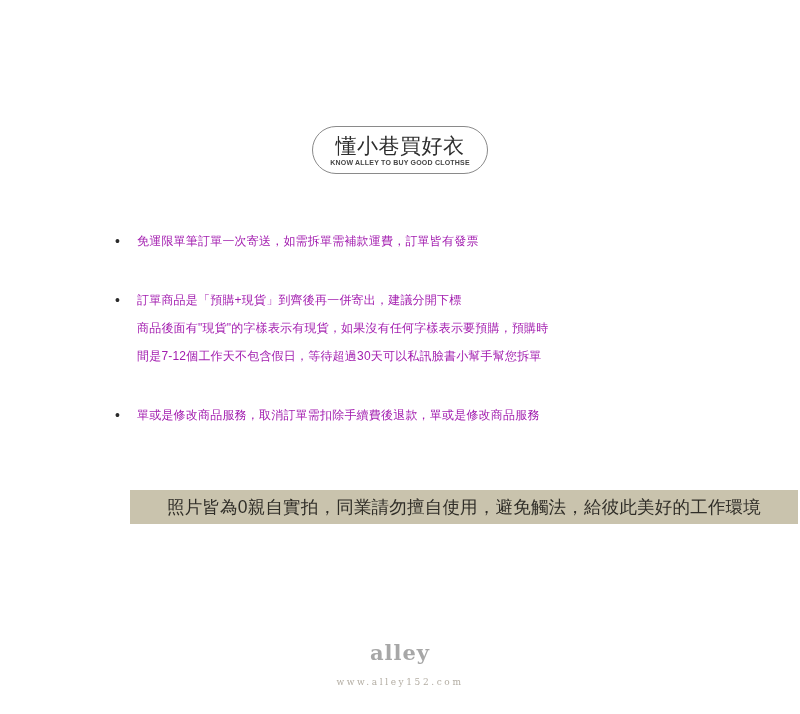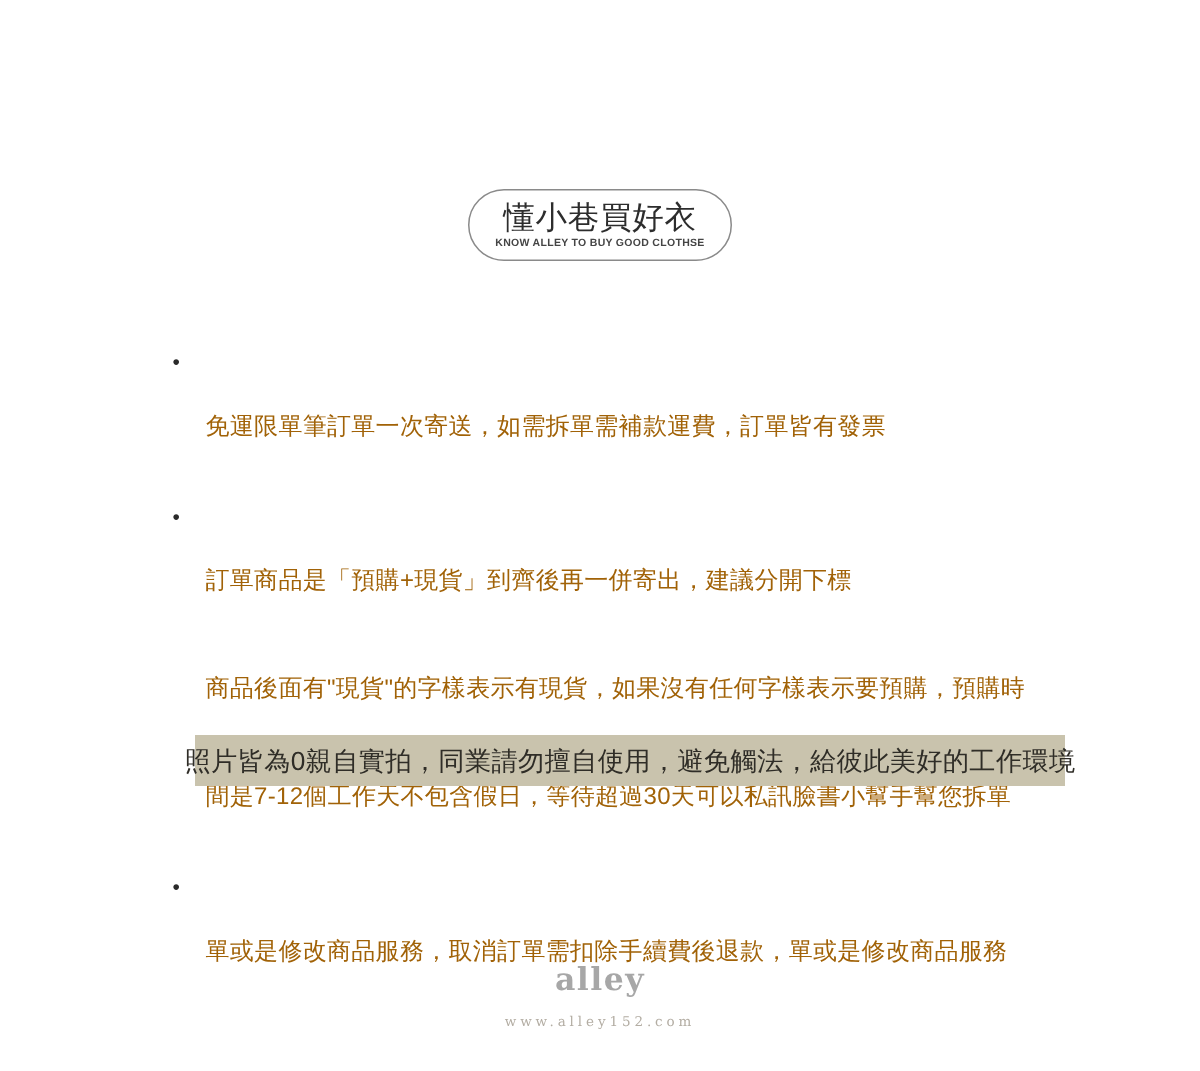--- a/index.html
+++ b/index.html
@@ -62,34 +62,33 @@
   }
   .policy:last-child { margin-bottom: 0; }
   .bullet {
     flex: 0 0 22px;
     font-size: 14px;
     line-height: 28px;
     color: #2a2a2a;
   }
   .lines { flex: 1; }
   .line {
-    font-size: 16px;
+    font-size: 12px;
     line-height: 28px;
     letter-spacing: 0.2px;
-    color: #a16207;
+    color: #a21caf;
     white-space: nowrap;
-    margin-top: 44px;
   }
 
   
   .banner {
     position: absolute;
     top: 490px;
     left: 130px;
-    width: 580px;
+    width: 668px;
     height: 34px;
     display: flex;
     align-items: center;
     justify-content: center;
     background: #c9c3ad; 
   }
   .banner span {
     font-size: 17.5px;
     letter-spacing: 0.2px;
     color: #2f2d27;

